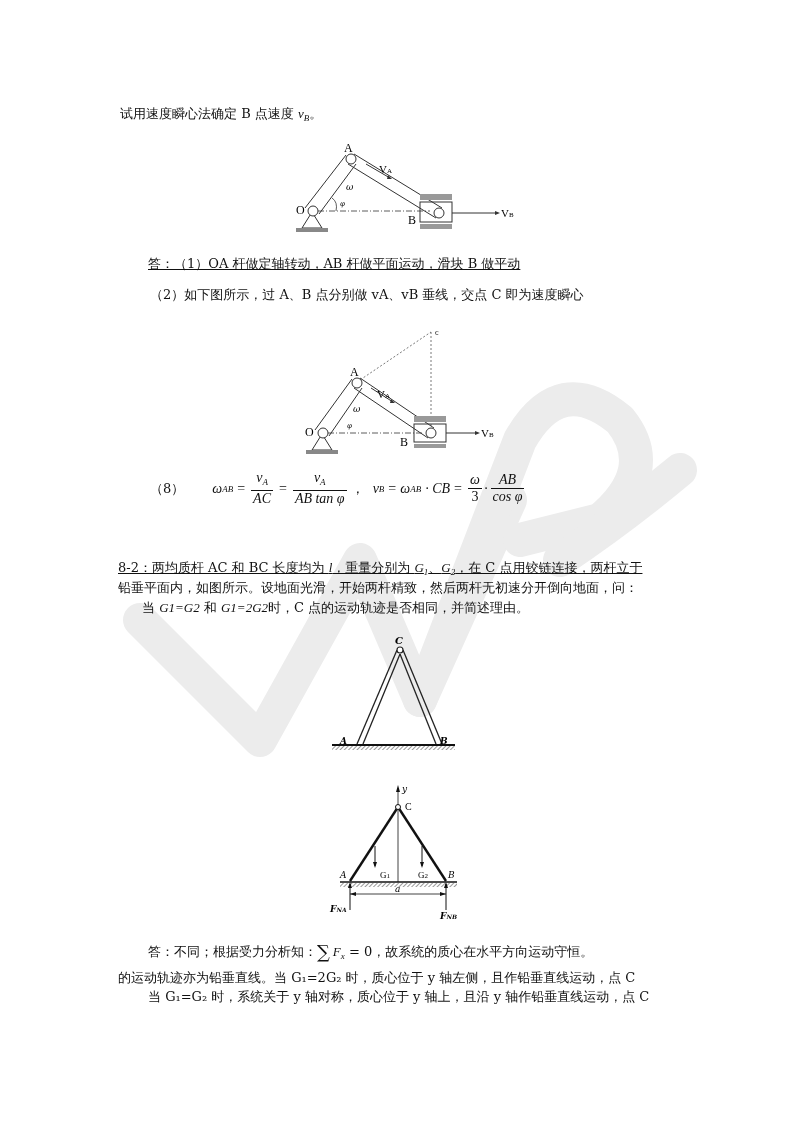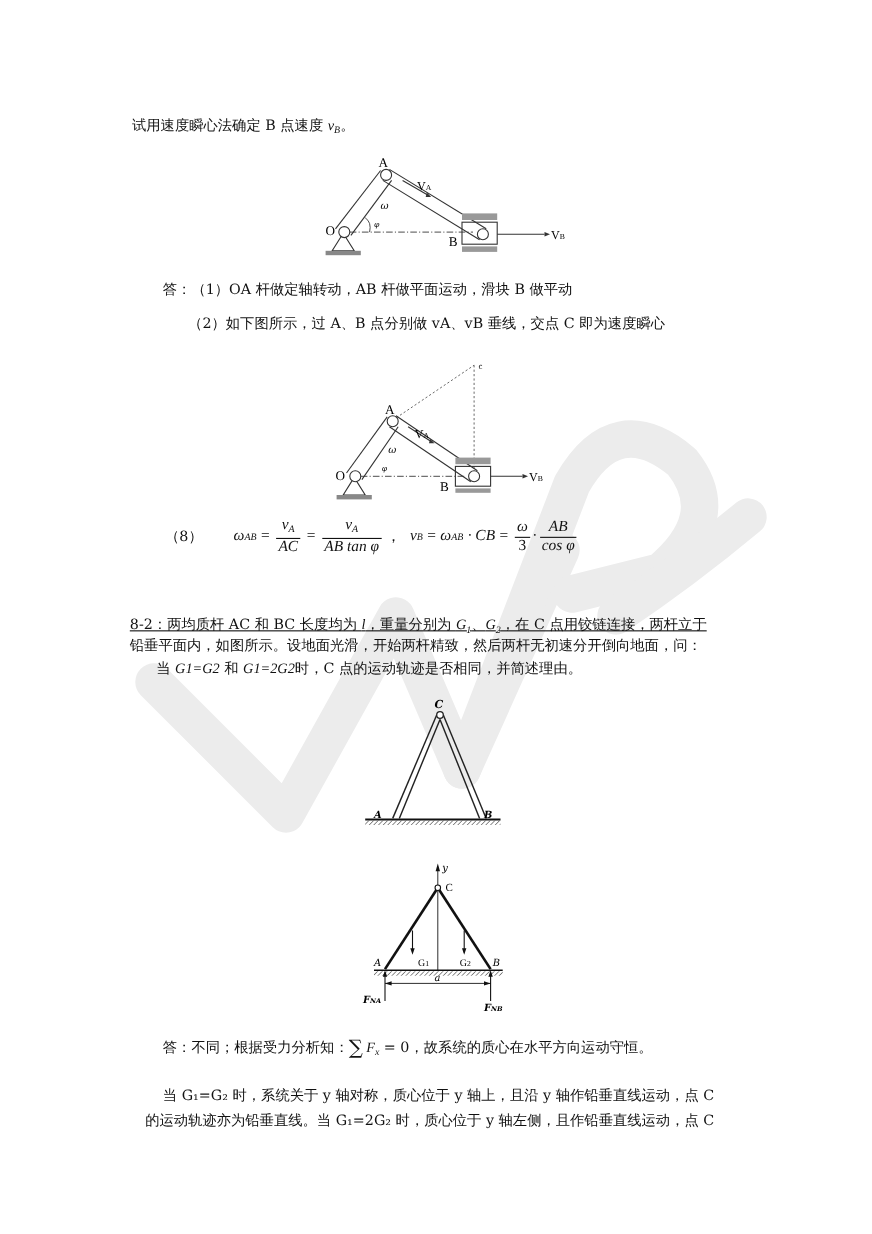--- a/index.html
+++ b/index.html
@@ -60,22 +60,22 @@
   <path d="M46 71 Q48 62 42 58" fill="none" stroke="#333" stroke-width="0.8"></path>
   <text x="50" y="66" font-size="7" font-style="italic">φ</text>
   <text x="56" y="50" font-size="9" font-style="italic">ω</text>
   <text x="54" y="12" font-size="12" font-family="Liberation Serif">A</text>
   <text x="6" y="74" font-size="12" font-family="Liberation Serif">O</text>
   <text x="118" y="84" font-size="12" font-family="Liberation Serif">B</text>
   <text x="89" y="33" font-size="11" font-family="Liberation Serif"><tspan>V</tspan><tspan font-size="7">A</tspan></text>
   <text x="211" y="77" font-size="11" font-family="Liberation Serif"><tspan>V</tspan><tspan font-size="7">B</tspan></text>
 </svg>
 
-<div class="txt" style="left:148px;top:256px;">答：（1）OA 杆做定轴转动，AB 杆做平面运动，滑块 B 做平动</div>
-<div class="txt" style="left:150px;top:287px;margin-left:21px;">（2）如下图所示，过 A、B 点分别做 vA、vB 垂线，交点 C 即为速度瞬心</div>
+<div class="txt" style="left:148px;top:256px;text-decoration:underline;">答：（1）OA 杆做定轴转动，AB 杆做平面运动，滑块 B 做平动</div>
+<div class="txt" style="left:150px;top:287px;">（2）如下图所示，过 A、B 点分别做 vA、vB 垂线，交点 C 即为速度瞬心</div>
 
 <svg class="fig" style="left:295px;top:322px;" width="235" height="135" viewBox="0 0 235 135">
 
   <line x1="62" y1="60" x2="136" y2="10" stroke="#555" stroke-width="0.8" stroke-dasharray="2,2"></line>
   <line x1="136" y1="10" x2="136" y2="108" stroke="#555" stroke-width="0.8" stroke-dasharray="2,2"></line>
   <text x="140" y="13" font-size="8" font-family="Liberation Serif">c</text>
   <polygon points="27,112 17,128 37,128" fill="none" stroke="#333"></polygon>
   <rect x="11" y="128" width="32" height="4" fill="#888"></rect>
   <line x1="20" y1="108" x2="57" y2="57" stroke="#333"></line>
   <line x1="34" y1="114" x2="67" y2="66" stroke="#333"></line>
@@ -194,13 +194,13 @@
   <text x="70" y="110" font-size="9" font-style="italic">a</text>
   <text x="5" y="130" font-size="9" font-style="italic" font-weight="bold"><tspan>F</tspan><tspan font-size="6">NA</tspan></text>
   <text x="115" y="137" font-size="9" font-style="italic" font-weight="bold"><tspan>F</tspan><tspan font-size="6">NB</tspan></text>
 </svg>
 
 <div class="txt" style="left:148px;top:944px;">
   <span>答：不同；根据受力分析知：</span><span style="font-size:18px;vertical-align:-2px;">∑</span><span class="it" style="margin-left:3px">F</span><span class="it sub">x</span><span> = 0</span><span>，故系统的质心在水平方向运动守恒。</span>
 </div>
 
 <div class="txt" style="left:148px;top:989px;text-align:right;">当 G₁=G₂ 时，系统关于 y 轴对称，质心位于 y 轴上，且沿 y 轴作铅垂直线运动，点 C</div>
-<div class="txt" style="left:118px;top:1012px;margin-left:14px;">的运动轨迹亦为铅垂直线。当 G₁=2G₂ 时，质心位于 y 轴左侧，且作铅垂直线运动，点 C</div>
+<div class="txt" style="left:118px;top:970px;">的运动轨迹亦为铅垂直线。当 G₁=2G₂ 时，质心位于 y 轴左侧，且作铅垂直线运动，点 C</div>
 
 </body></html>

